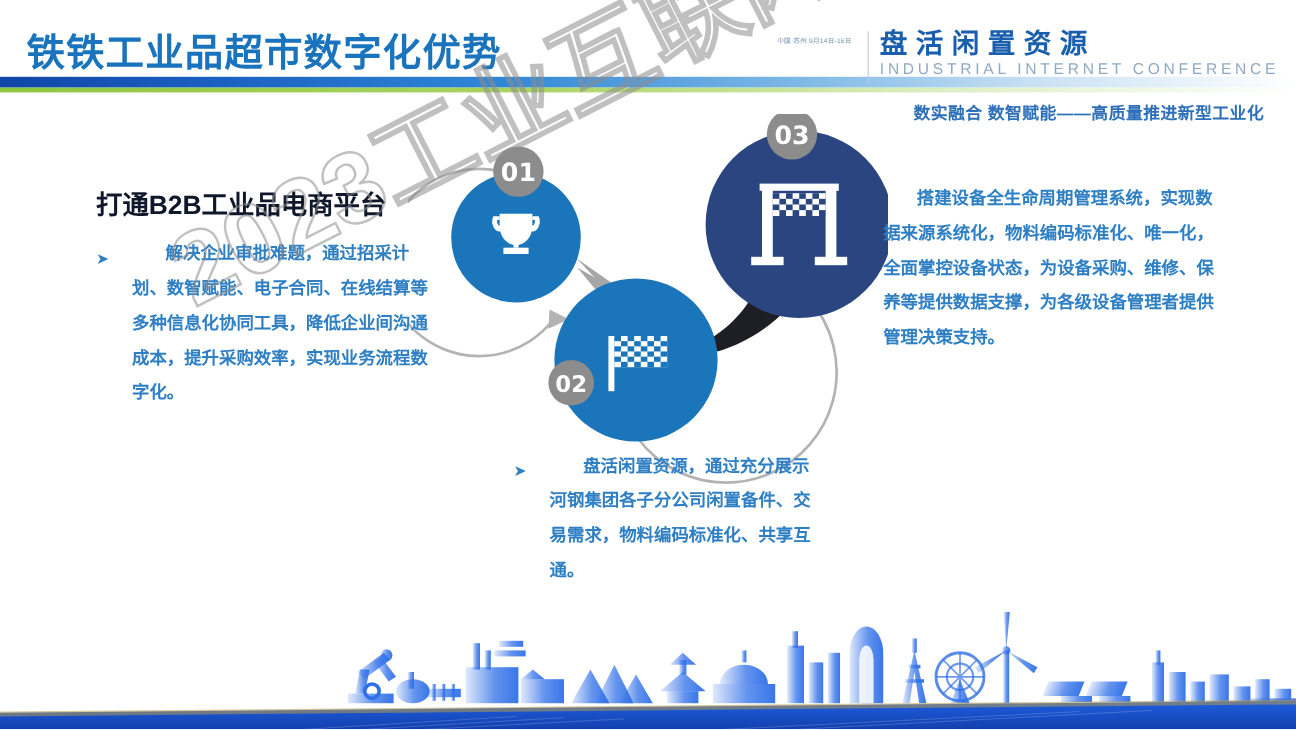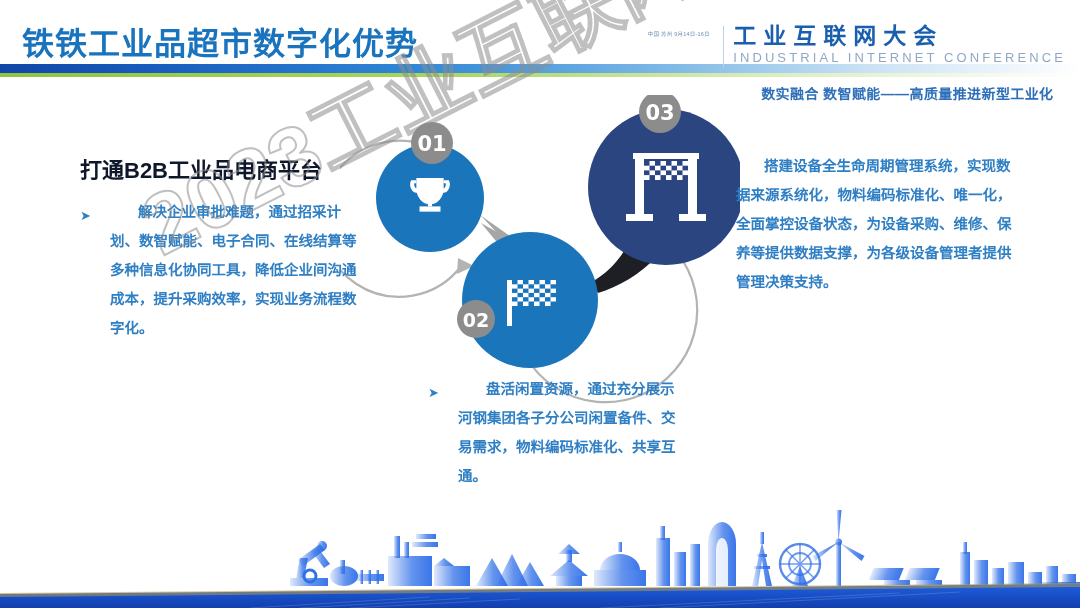--- a/index.html
+++ b/index.html
@@ -120,21 +120,21 @@
   <div class="slide-title">铁铁工业品超市数字化优势</div>
   <div class="rule-blue"></div>
   <div class="rule-green"></div>
 
   <div class="logo">
     <div class="logo-left">
       <div class="logo-where">中国·苏州  9月14日-16日</div>
     </div>
     <div class="logo-sep"></div>
     <div class="logo-right">
-      <div class="logo-main">工业互联网大会</div>
+      <div class="logo-main">盘活闲置资源</div>
       <div class="logo-en">INDUSTRIAL INTERNET CONFERENCE</div>
       <div class="logo-cn">数实融合  数智赋能——高质量推进新型工业化</div>
     </div>
   </div>
 
   <div class="graphic">
     <svg width="400" height="320" viewBox="0 0 400 320" xmlns="http://www.w3.org/2000/svg">
 
       <g fill="none" stroke="#b3b3b3" stroke-width="2.2">
         <path d="M96,55 A78,78 0 1 0 122,170"></path>

